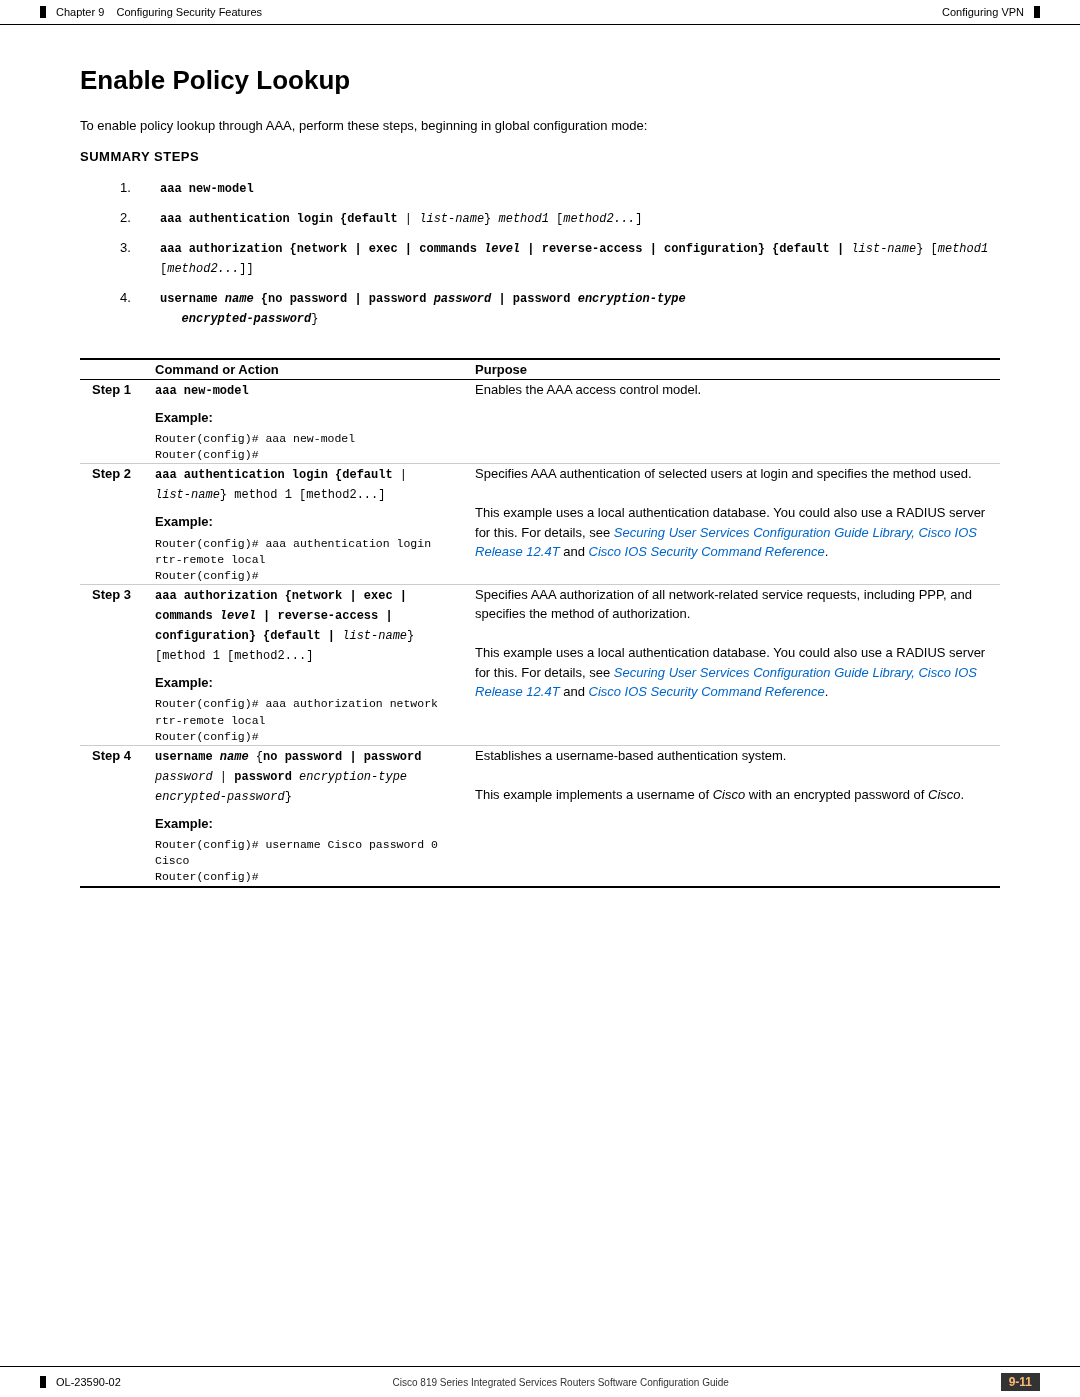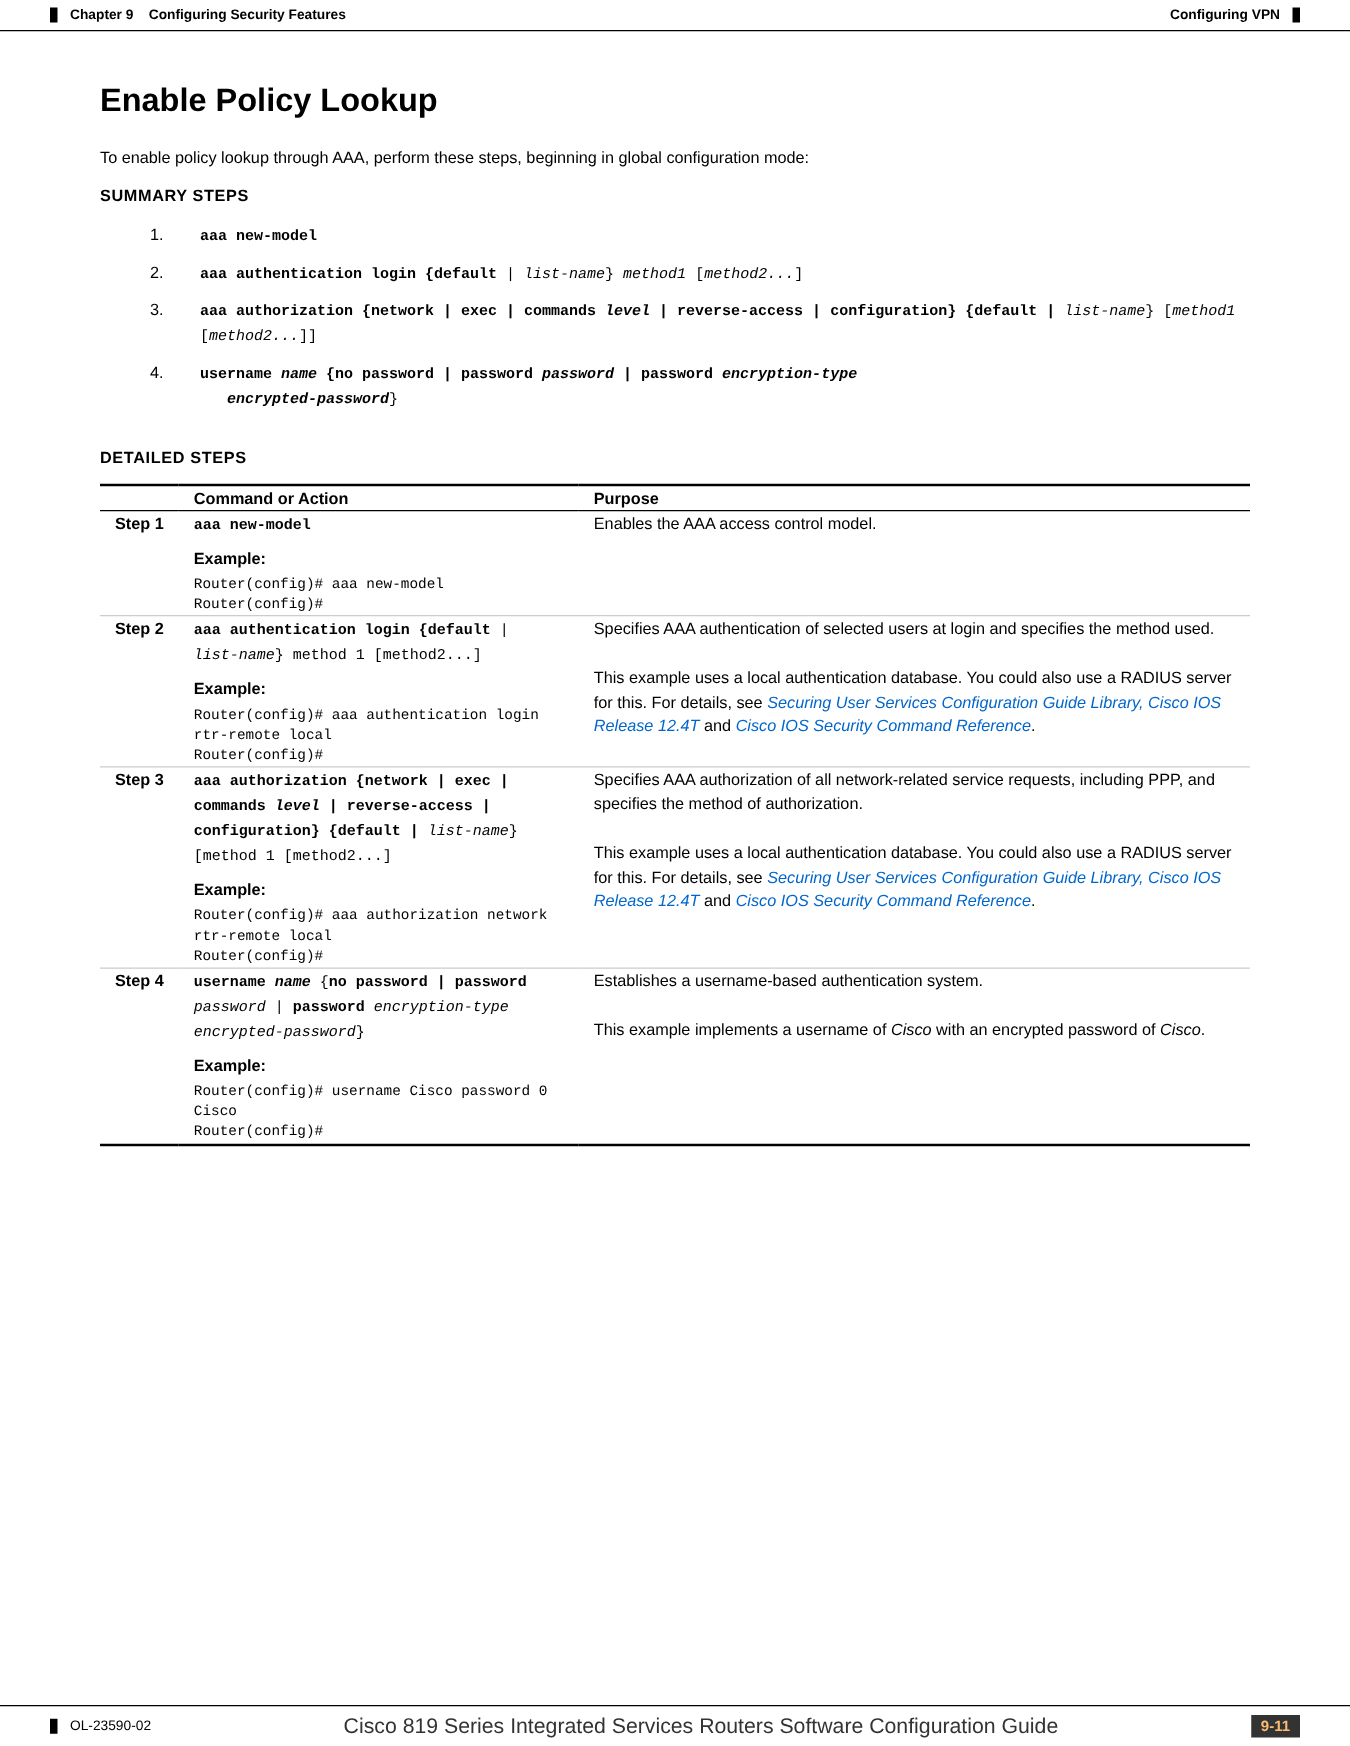--- a/index.html
+++ b/index.html
@@ -14,21 +14,20 @@
     }
 
     
     .top-header {
       display: flex;
       justify-content: space-between;
       align-items: center;
       padding: 6px 40px 6px 40px;
       border-bottom: 1px solid #000;
       font-size: 11px;
-      font-weight: bold;
     }
     .top-header-left {
       display: flex;
       align-items: center;
       gap: 6px;
     }
     .top-header-left .bar-icon {
       display: inline-block;
       width: 6px;
       height: 12px;
@@ -187,21 +186,21 @@
     }
     .footer-left .bar-icon {
       display: inline-block;
       width: 6px;
       height: 12px;
       background: #000;
       margin-right: 4px;
     }
     .footer-center {
       text-align: center;
-      font-size: 17px;
+      font-size: 10px;
       color: #333;
     }
     .footer-right {
       display: flex;
       align-items: center;
       gap: 4px;
     }
     .page-num-box {
       background: #333;
       color: #fdba74;
@@ -246,21 +245,20 @@
         <code><span class="bold">aaa authorization {network | exec | commands <span class="bold-italic">level</span> | reverse-access | configuration} {default |</span> <span class="italic">list-name</span>} [<span class="italic">method1</span> [<span class="italic">method2...</span>]]</code>
       </li>
       <li>
         <span class="step-num">4.</span>
         <code><span class="bold">username <span class="bold-italic">name</span> {no password | password <span class="bold-italic">password</span> | password <span class="bold-italic">encryption-type</span></span><br>&nbsp;&nbsp;&nbsp;<span class="bold-italic">encrypted-password</span>}</code>
       </li>
     </ol>
   </div>
 
   <div class="detailed-steps-section">
-    <div class="section-header">Detailed Steps</div>
 
     <table class="steps-table">
       <thead>
         <tr>
           <th class="step-label" style="width:55px;"></th>
           <th class="cmd-col">Command or Action</th>
           <th class="purpose-col">Purpose</th>
         </tr>
       </thead>
       <tbody>

